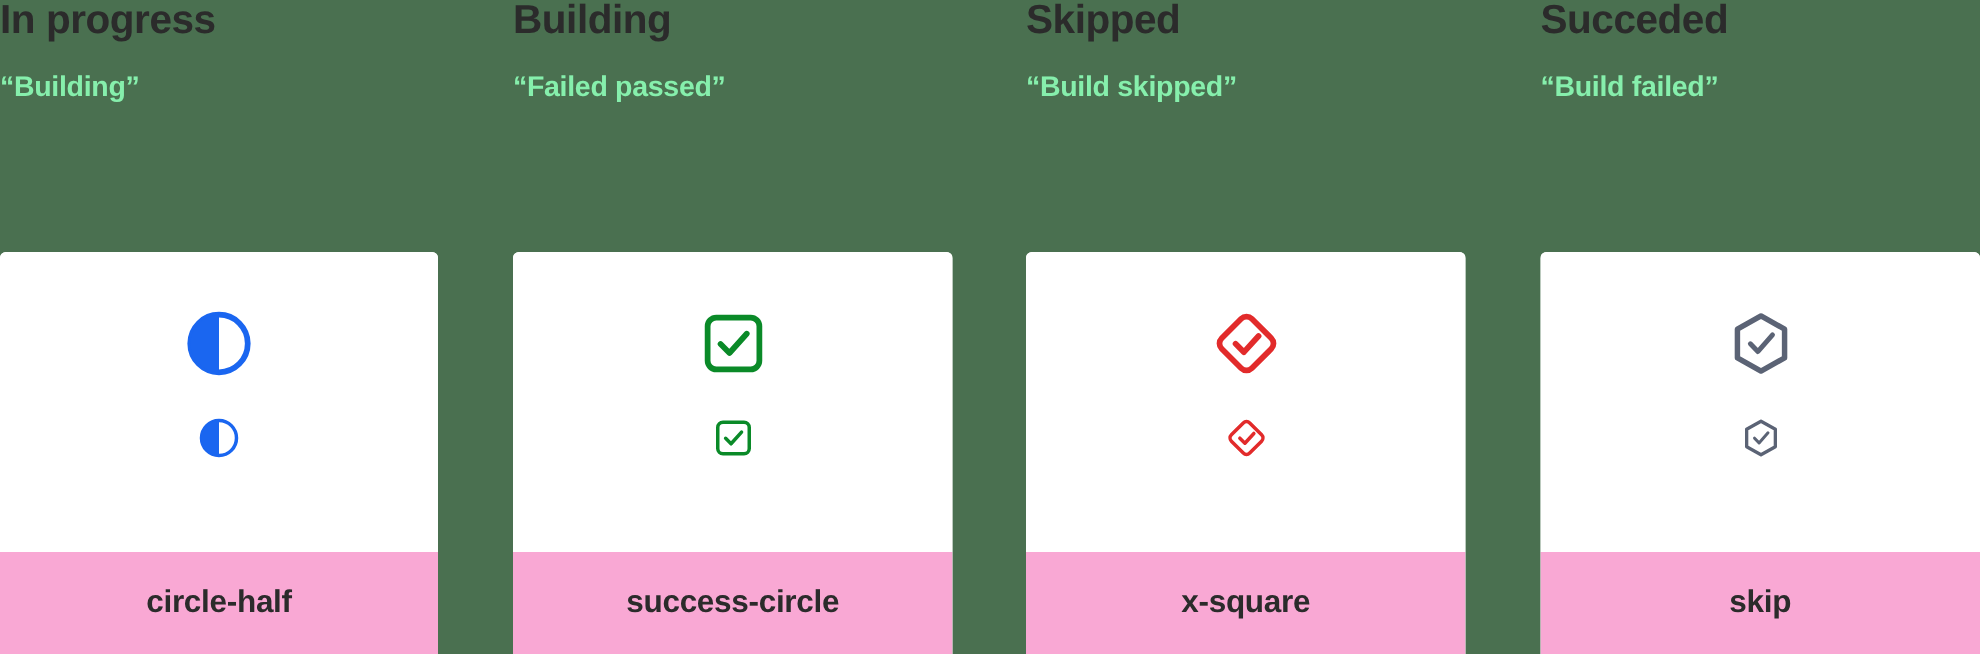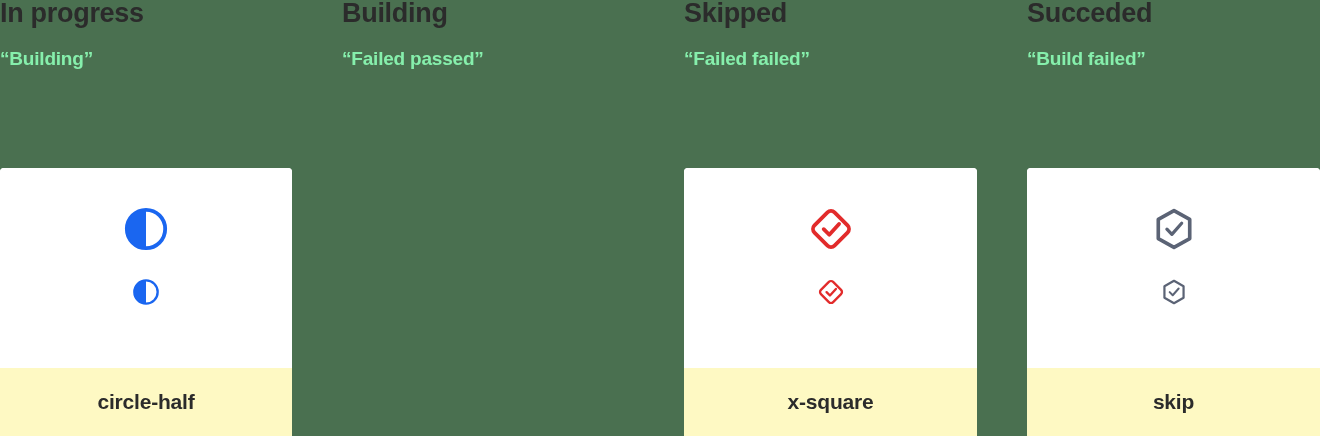--- a/index.html
+++ b/index.html
@@ -91,21 +91,21 @@
 
   .icon-small {
     width: 28px;
     height: 28px;
     display: block;
     margin-top: 26px;
   }
 
   .card-footer {
     flex: 0 0 68px;
-    background: #fef9c3;
+    background: #f9a8d4;
     display: flex;
     align-items: center;
     justify-content: center;
   }
 
   .card-label {
     font-size: 21px;
     font-weight: bold;
     color: #2b2b2b;
     letter-spacing: -0.2px;
@@ -144,28 +144,46 @@
   </div>
 
   <div class="spacer"></div>
 
   <div class="col">
     <div class="head-wrap">
       <div class="heading">Building</div>
       <div class="subtitle">“Failed passed”</div>
     </div>
 
+    <div class="card">
+      <div class="card-body">
+
+        <svg class="icon-large" viewBox="0 0 24 24">
+          <rect x="3" y="3" width="18" height="18" rx="3" ry="3" fill="none" stroke="#0a8a28" stroke-width="2"></rect>
+          <path d="M7.5 12.2 L10.6 15.3 L16.6 8.6" fill="none" stroke="#0a8a28" stroke-width="2" stroke-linecap="round" stroke-linejoin="round"></path>
+        </svg>
+
+        <svg class="icon-small" viewBox="0 0 24 24">
+          <rect x="3" y="3" width="18" height="18" rx="3" ry="3" fill="none" stroke="#0a8a28" stroke-width="2"></rect>
+          <path d="M7.5 12.2 L10.6 15.3 L16.6 8.6" fill="none" stroke="#0a8a28" stroke-width="2" stroke-linecap="round" stroke-linejoin="round"></path>
+        </svg>
+
+      </div>
+      <div class="card-footer">
+        <span class="card-label">success-circle</span>
+      </div>
+    </div>
   </div>
 
   <div class="spacer"></div>
 
   <div class="col">
     <div class="head-wrap">
       <div class="heading">Skipped</div>
-      <div class="subtitle">“Failed failed”</div>
+      <div class="subtitle">“Build skipped”</div>
     </div>
 
     <div class="card">
       <div class="card-body">
 
         <svg class="icon-large" viewBox="0 0 24 24">
           <g transform="rotate(45 12 12)">
             <rect x="4.6" y="4.6" width="14.8" height="14.8" rx="2.6" ry="2.6" fill="none" stroke="#e22b2b" stroke-width="2"></rect>
           </g>
           <path d="M8.2 12.1 L11.1 15.0 L16.2 9.4" fill="none" stroke="#e22b2b" stroke-width="2" stroke-linecap="round" stroke-linejoin="round"></path>

